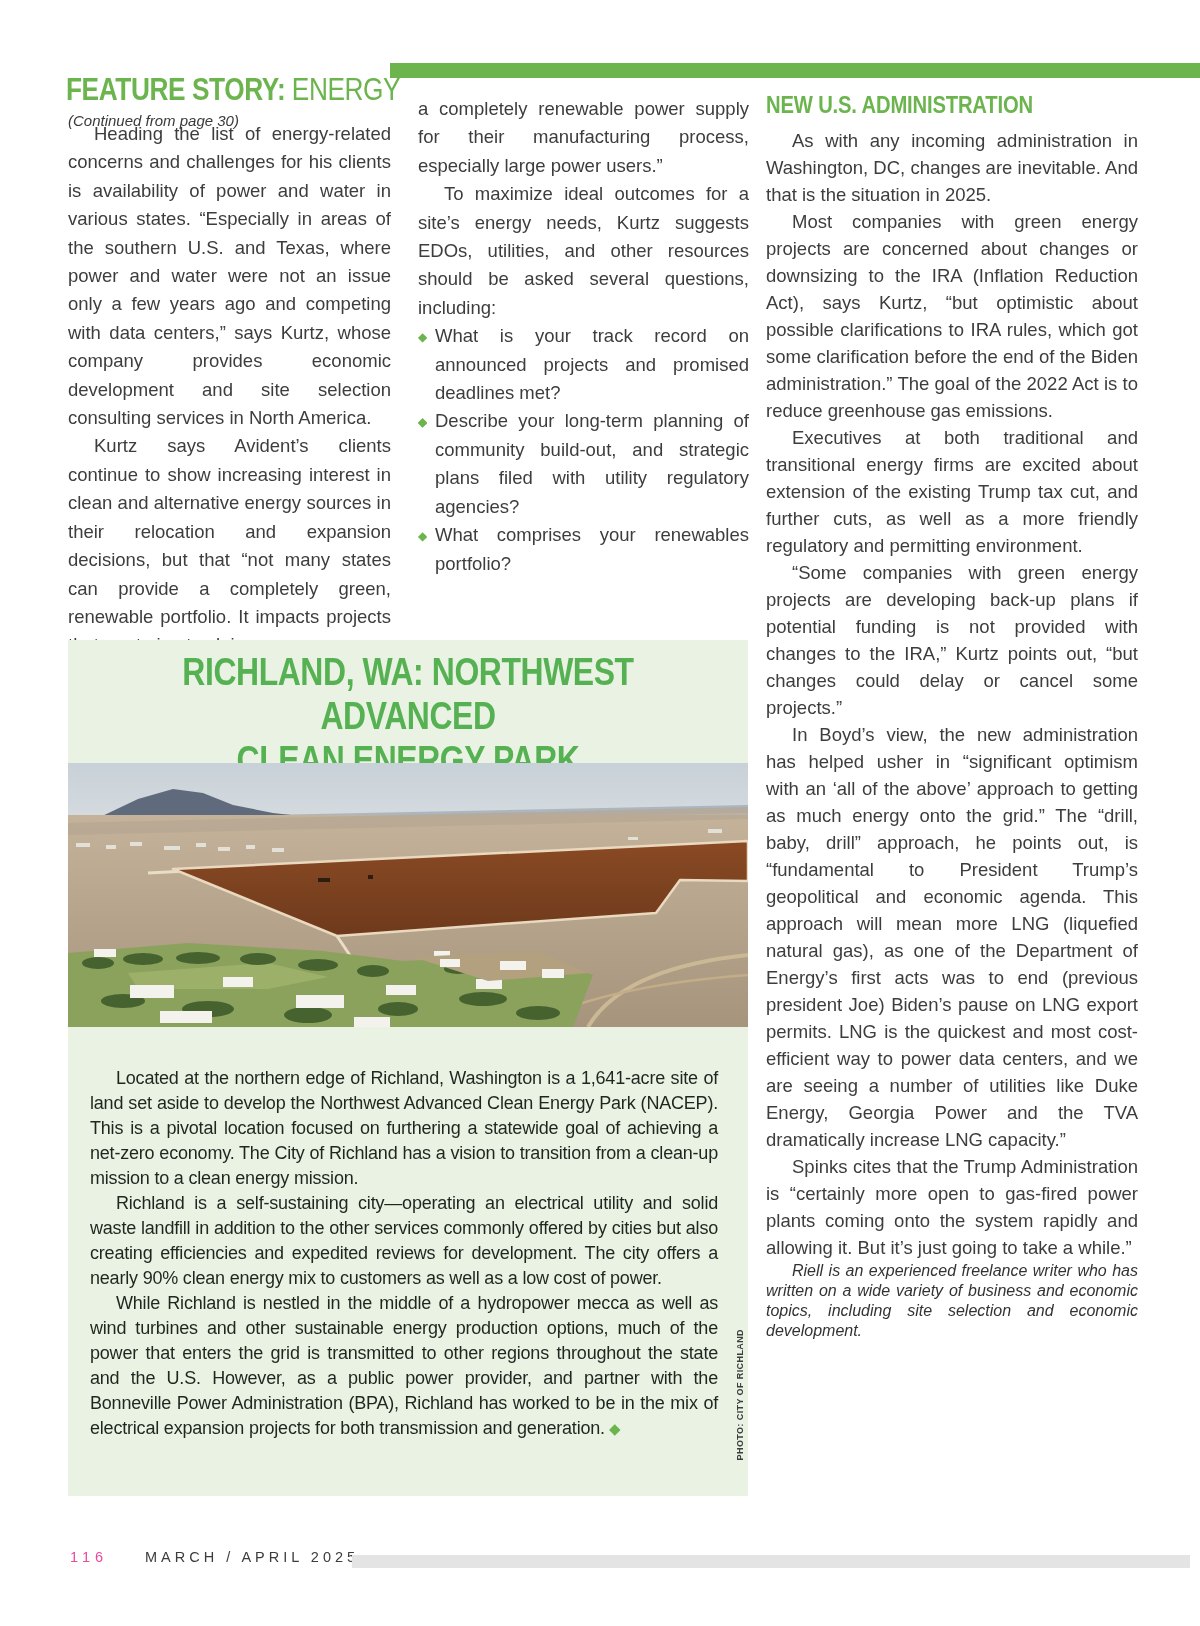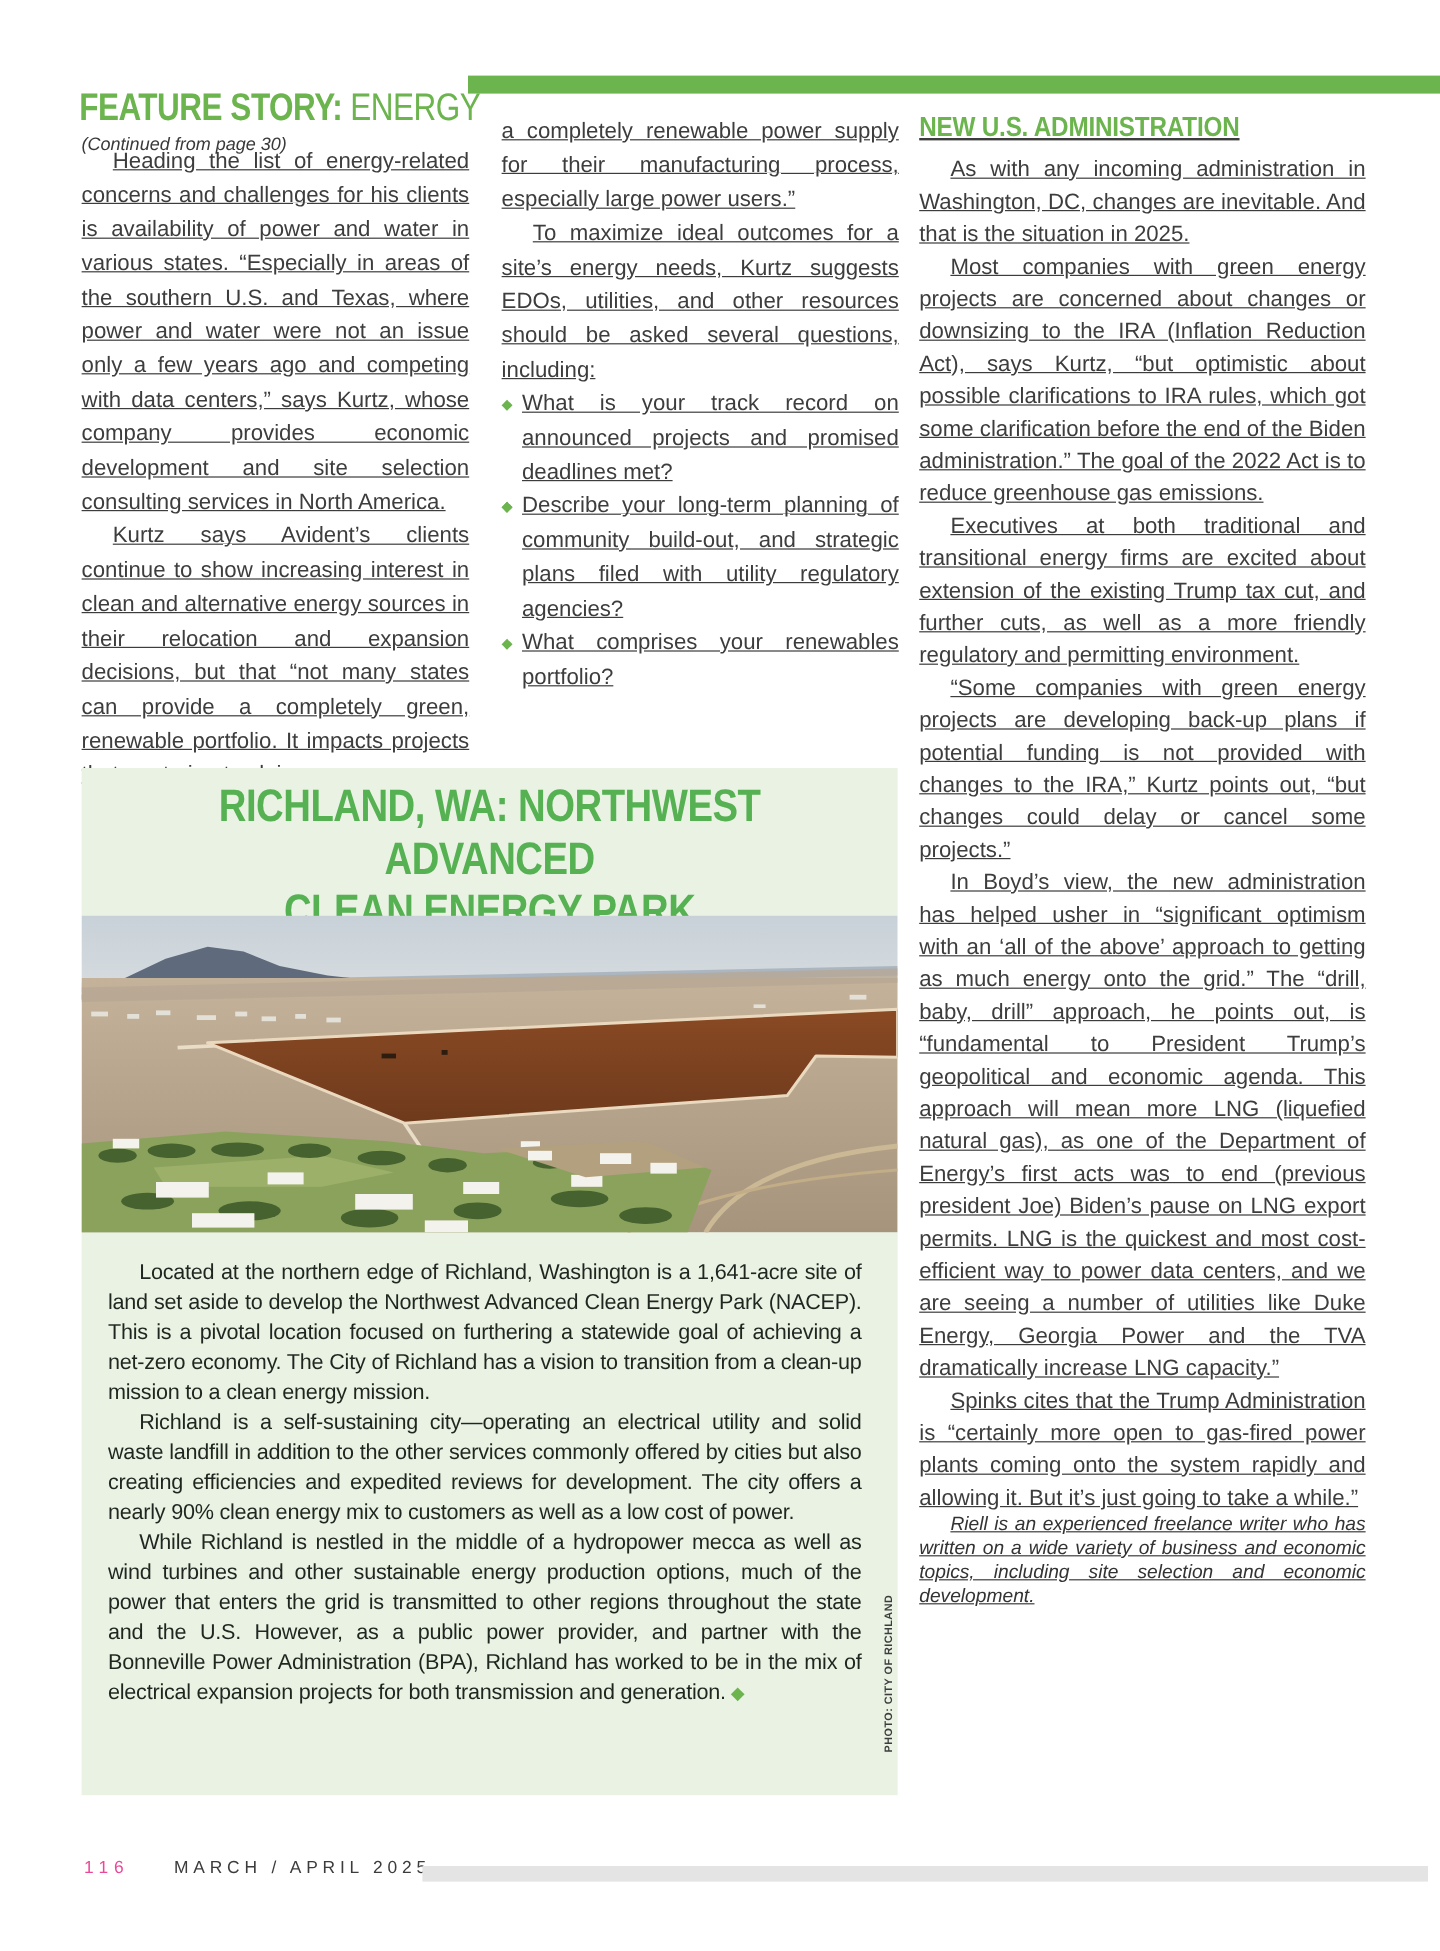--- a/index.html
+++ b/index.html
@@ -7,21 +7,21 @@
         font-family:"Liberation Sans",sans-serif;color:#3d3d3d;}
 
   
   .kicker{position:absolute;left:66px;top:50px;font-size:32px;font-weight:bold;color:#6cb44e;
           letter-spacing:-0.5px;transform:scaleX(0.82);transform-origin:left top;white-space:nowrap;}
   .kicker .light{font-weight:400;margin-left:8px;}
   .kicker-rule{position:absolute;left:390px;top:63px;width:810px;height:15px;background:#6cb44e;}
   .continued{position:absolute;left:68px;top:112px;font-size:15px;font-style:italic;color:#3a3a3a;}
 
   
-  .col{position:absolute;text-align:justify;font-size:18.5px;text-decoration:underline;}
+  .col{position:absolute;text-align:justify;font-size:18.5px;}
   .col p{margin:0;}
   .indent{text-indent:26px;}
   #col1{left:68px;top:120px;width:323px;line-height:28.4px;}
   #col2{left:418px;top:95px;width:331px;line-height:28.4px;}
   #col3{left:766px;top:92px;width:372px;line-height:27px;}
 
   .sec-head{font-size:23px;font-weight:bold;color:#6cb44e;letter-spacing:-0.2px;
             transform:scaleX(0.88);transform-origin:left top;margin:0 0 8px 0;white-space:nowrap;text-align:left;}
 
   ul.qlist{list-style:none;margin:0;padding:0 0 0 17px;}
@@ -32,21 +32,21 @@
 
   .byline{margin-top:10px;font-size:16px;line-height:20px;font-style:italic;color:#333;text-align:justify;}
   .byline .bl-indent{display:inline-block;width:26px;}
 
   
   .feature-box{position:absolute;left:68px;top:640px;width:680px;height:856px;background:#e9f2e3;}
   .box-title{position:absolute;left:0;top:10px;width:100%;text-align:center;color:#55b152;
              font-weight:bold;font-size:38px;line-height:44px;letter-spacing:-0.5px;
              transform:scaleX(0.84);transform-origin:center top;}
   .photo{position:absolute;left:0;top:123px;width:680px;height:264px;display:block;}
-  .box-text{position:absolute;left:22px;right:30px;top:408px;text-align:justify;
+  .box-text{position:absolute;left:22px;right:30px;top:426px;text-align:justify;
             font-size:18px;line-height:25px;color:#1f2620;letter-spacing:-0.2px;}
   .box-text p{margin:0;}
   .box-text .indent{text-indent:26px;}
   .end-diamond{color:#6cb44e;font-size:15px;margin-left:4px;}
   .photo-credit{position:absolute;right:3px;bottom:36px;font-size:9px;letter-spacing:0.4px;color:#3c3c3c;
                 writing-mode:vertical-rl;transform:rotate(180deg);font-weight:bold;}
 
   
   .footer-num{position:absolute;left:70px;top:1549px;font-size:14.5px;letter-spacing:5px;color:#ec4899;}
   .footer-issue{position:absolute;left:145px;top:1549px;font-size:14.5px;letter-spacing:4px;color:#3c3c3c;}

